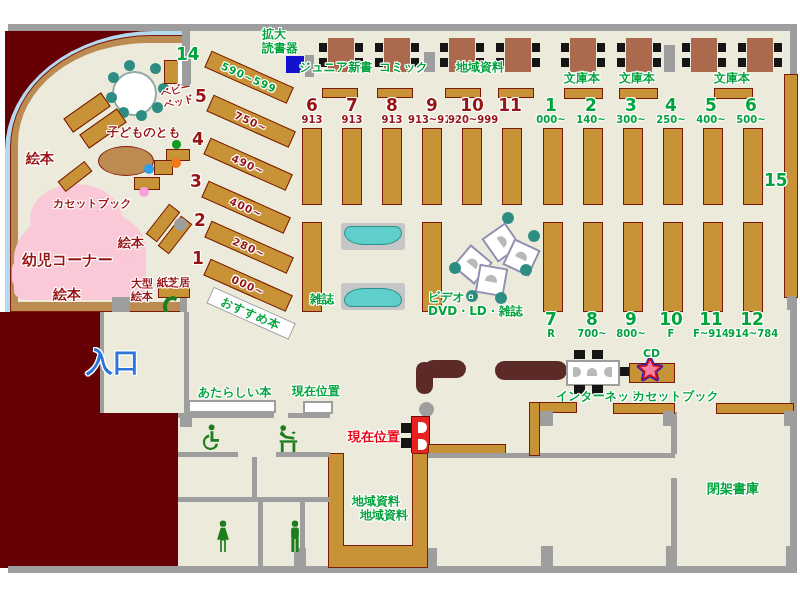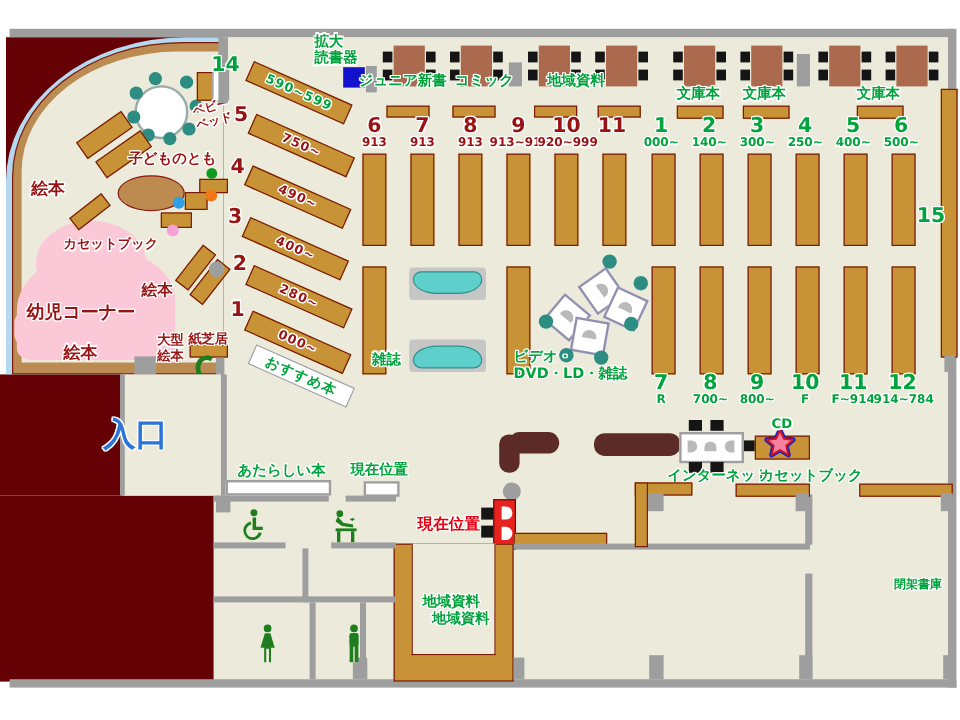--- a/index.html
+++ b/index.html
@@ -388,21 +388,21 @@
   <div class="wall" style="left:428px;top:453px;width:247px;height:5px"></div>
   <div class="wall" style="left:671px;top:412px;width:6px;height:42px"></div>
   <div class="wall" style="left:671px;top:478px;width:6px;height:88px"></div>
   <div class="vsh" style="left:529px;top:402px;width:46px;height:9px"></div>
   <div class="vsh" style="left:529px;top:402px;width:9px;height:52px"></div>
   <div class="vsh" style="left:613px;top:403px;width:60px;height:9px"></div>
   <div class="vsh" style="left:716px;top:403px;width:76px;height:9px"></div>
   <div class="wall" style="left:540px;top:411px;width:13px;height:15px"></div>
   <div class="wall" style="left:663px;top:411px;width:11px;height:15px"></div>
   <div class="wall" style="left:784px;top:411px;width:10px;height:15px"></div>
-  <div class="ab gl halo" style="left:745px;top:482px;font-size:10px">閉架書庫</div>
+  <div class="ab gl halo" style="left:707px;top:482px;font-size:13px">閉架書庫</div>
 
   <div class="ab" style="left:328px;top:453px;width:98px;height:113px;background:#c79336;border:1px solid #7a1a08"></div>
   <div class="ab" style="left:343px;top:453px;width:68px;height:92px;background:#ecebdb;border:1px solid #7a1a08;border-top:none"></div>
   <div class="ab gl halo" style="left:352px;top:495px">
     <div>地域資料</div>
     <div style="padding-left:8px">地域資料</div>
   </div>
 
   <div class="ab gl halo" style="left:198px;top:386px">あたらしい本</div>
   <div class="wsh" style="left:188px;top:400px;width:84px;height:9px"></div>

